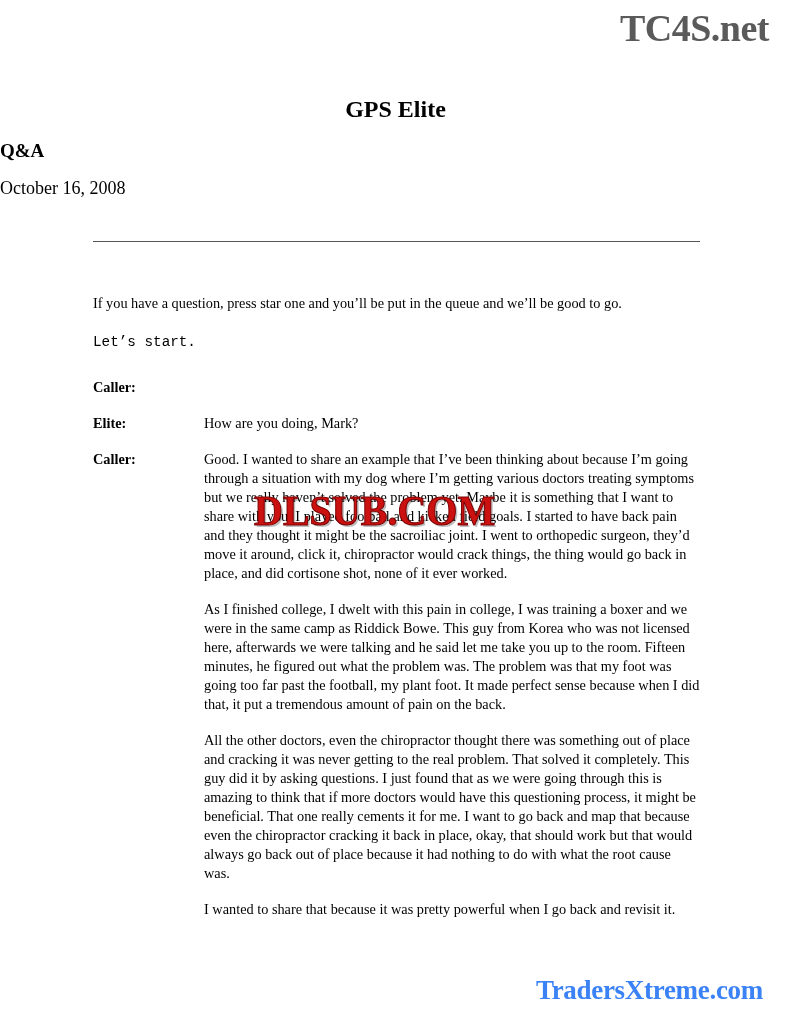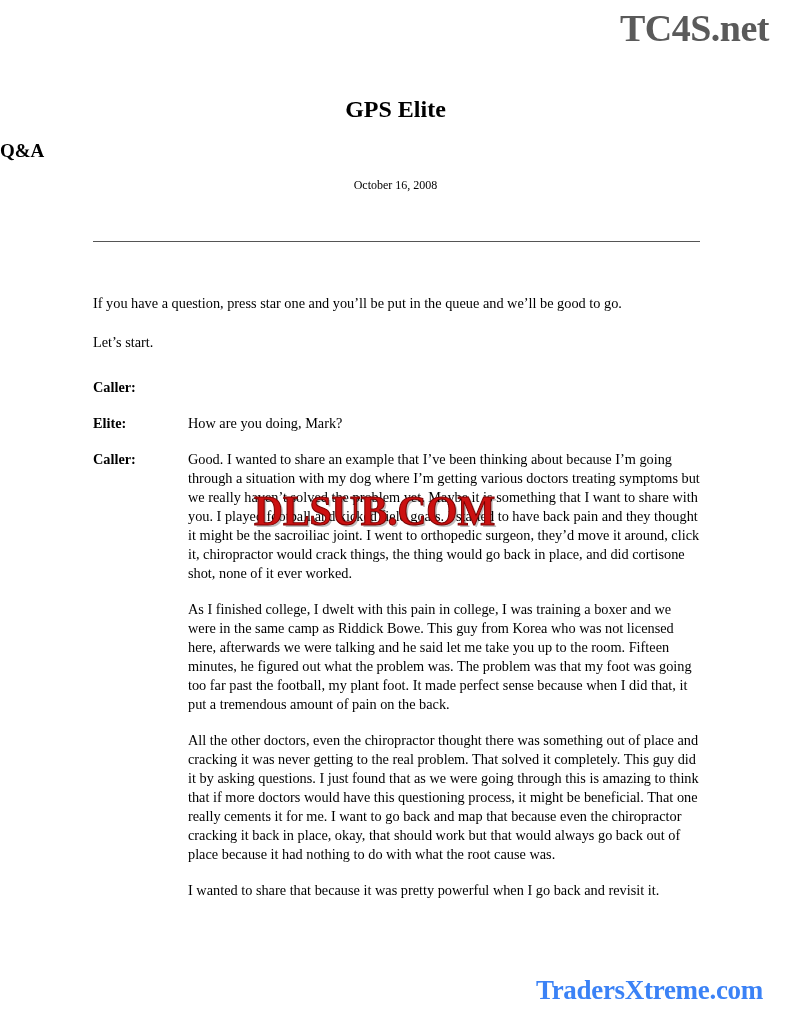--- a/index.html
+++ b/index.html
@@ -80,22 +80,22 @@
     left: 0;
     width: 791px;
     font-size: 19px;
     font-weight: bold;
   }
   .doc-date {
     position: absolute;
     top: 178px;
     left: 0;
     width: 791px;
-    text-align: center;
-    font-size: 12px;
+    text-align: left;
+    font-size: 18px;
   }
 
   .rule {
     position: absolute;
     top: 241px;
     left: 93px;
     width: 607px;
     height: 1px;
     background: #555555;
   }
@@ -107,25 +107,27 @@
     width: 607px;
     font-size: 14.3px;
     line-height: 1.33;
   }
 
   .intro-line {
     margin: 0 0 20px 0;
   }
   .intro-line.second {
     margin-bottom: 26px;
+    font-family: Liberation Mono, monospace;
   }
 
   .qa-row {
     display: flex;
     margin-bottom: 17px;
+    gap: 16px;
   }
   .qa-speaker {
     width: 95px;
     flex: 0 0 95px;
     font-weight: bold;
     font-size: 14.3px;
   }
   .qa-text {
     flex: 1;
     font-size: 14.3px;

